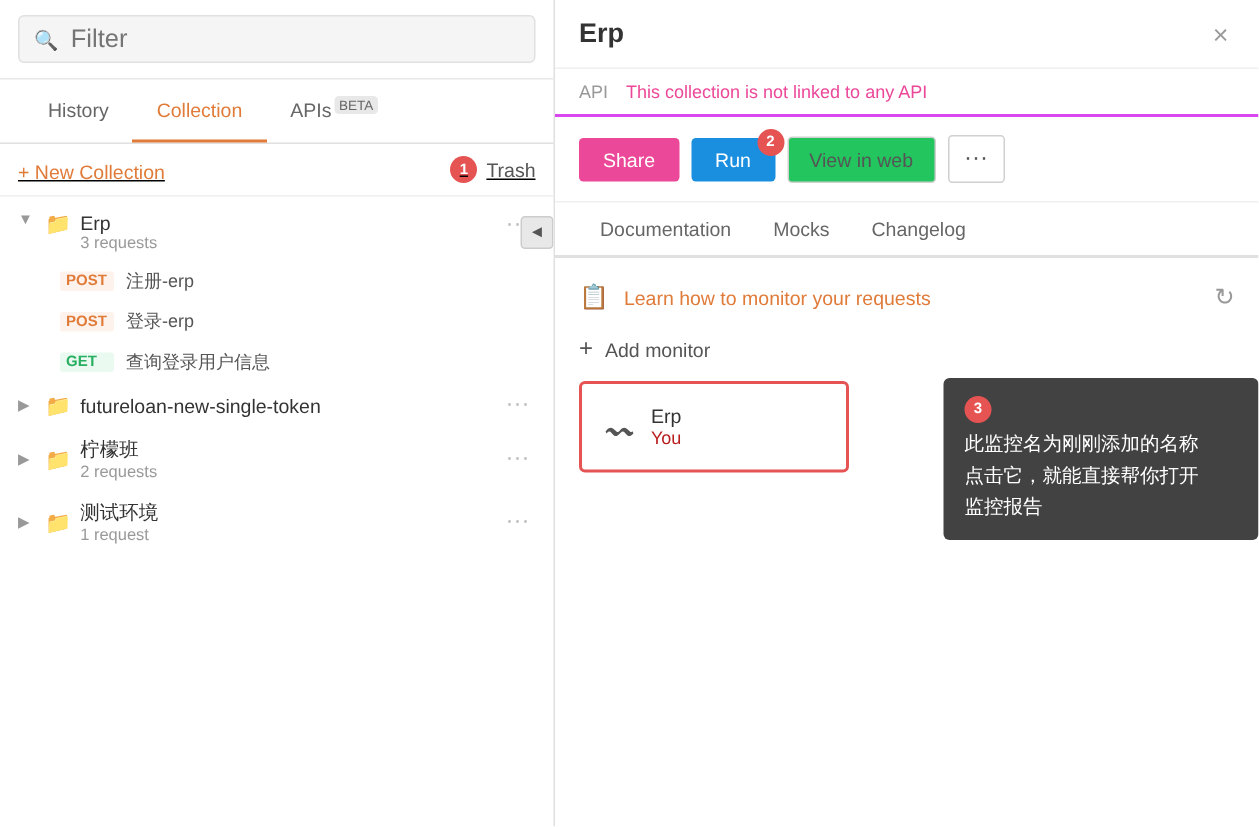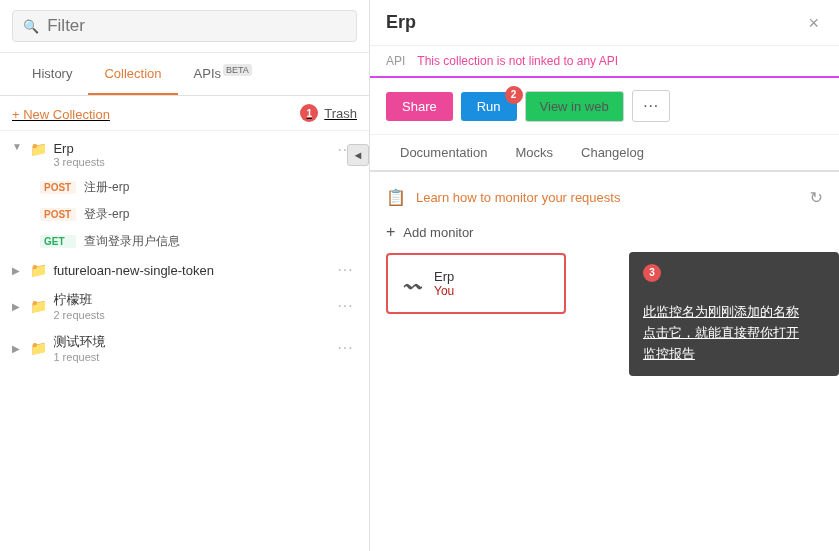--- a/index.html
+++ b/index.html
@@ -571,20 +571,20 @@
         <div class="monitor-info">
           <span class="monitor-name">Erp</span>
           <span class="monitor-user">You</span>
         </div>
       </div>
 
       <div class="tooltip-box">
         <div class="tooltip-trigger">
           <span class="badge-3">3</span>
         </div>
-        <div style="margin-top:20px; white-space:pre-line;text-decoration:underline;">此监控名为刚刚添加的名称
+        <div style="margin-top:4px; white-space:pre-line;">此监控名为刚刚添加的名称
 点击它，就能直接帮你打开
 监控报告</div>
       </div>
     </div>
 
   </div>
 </div>
 
 </body></html>

